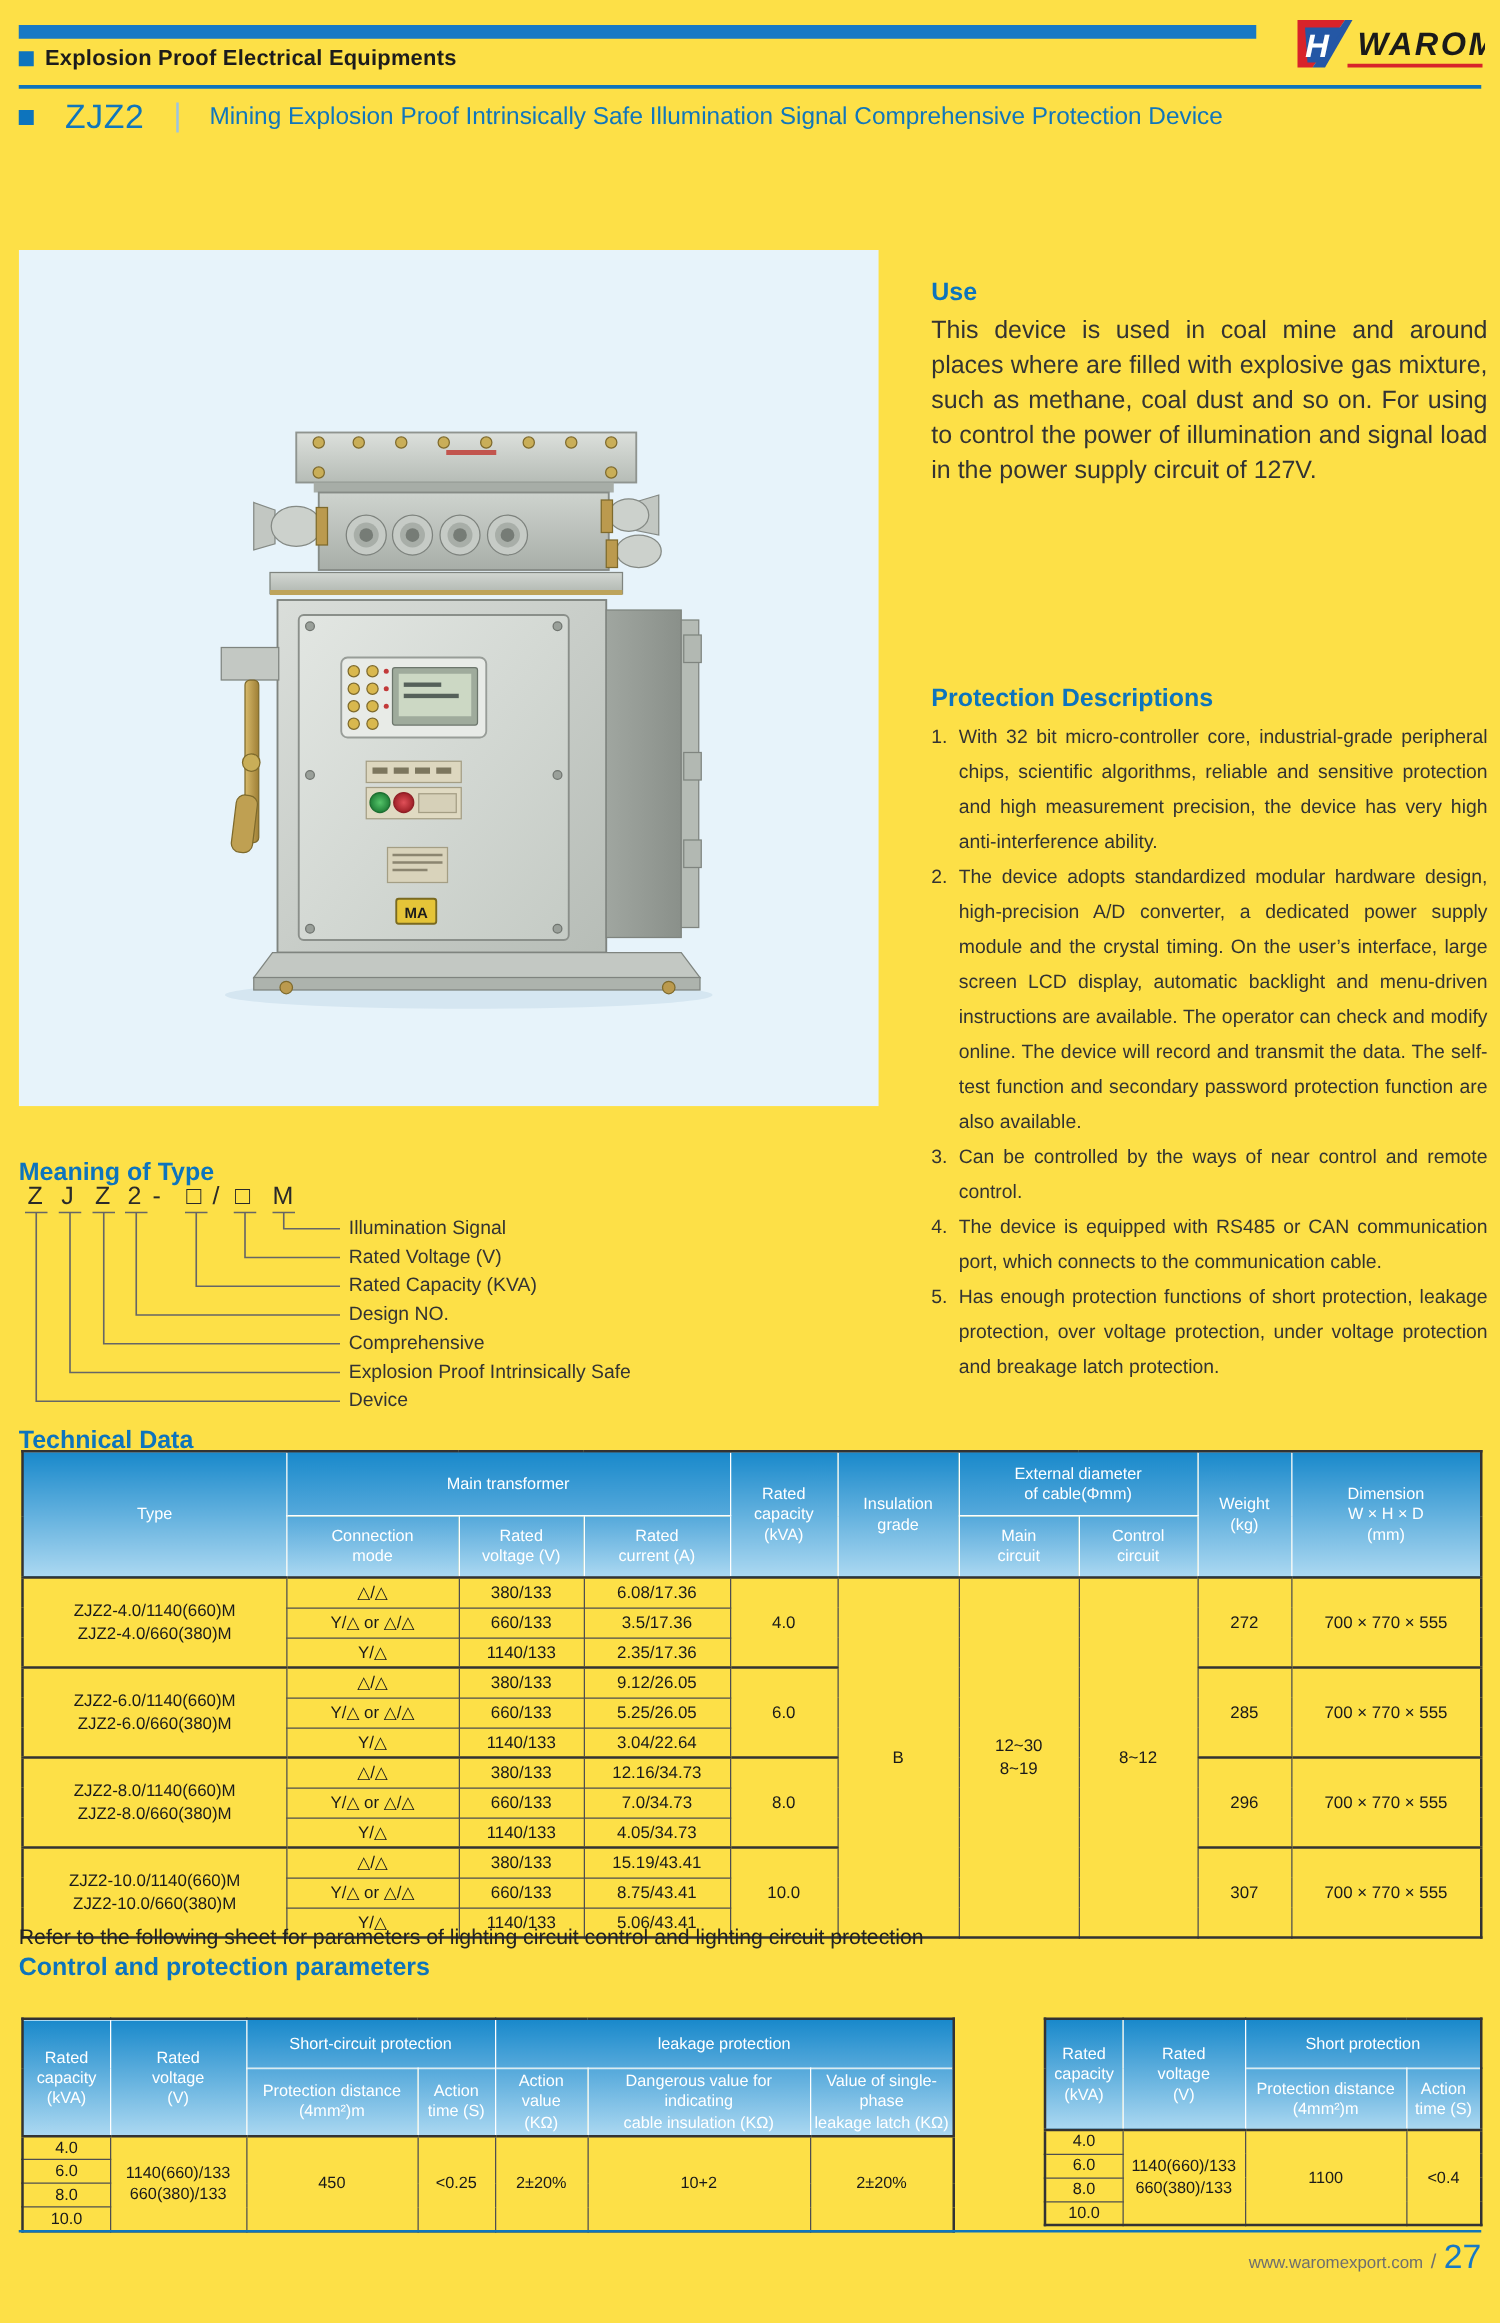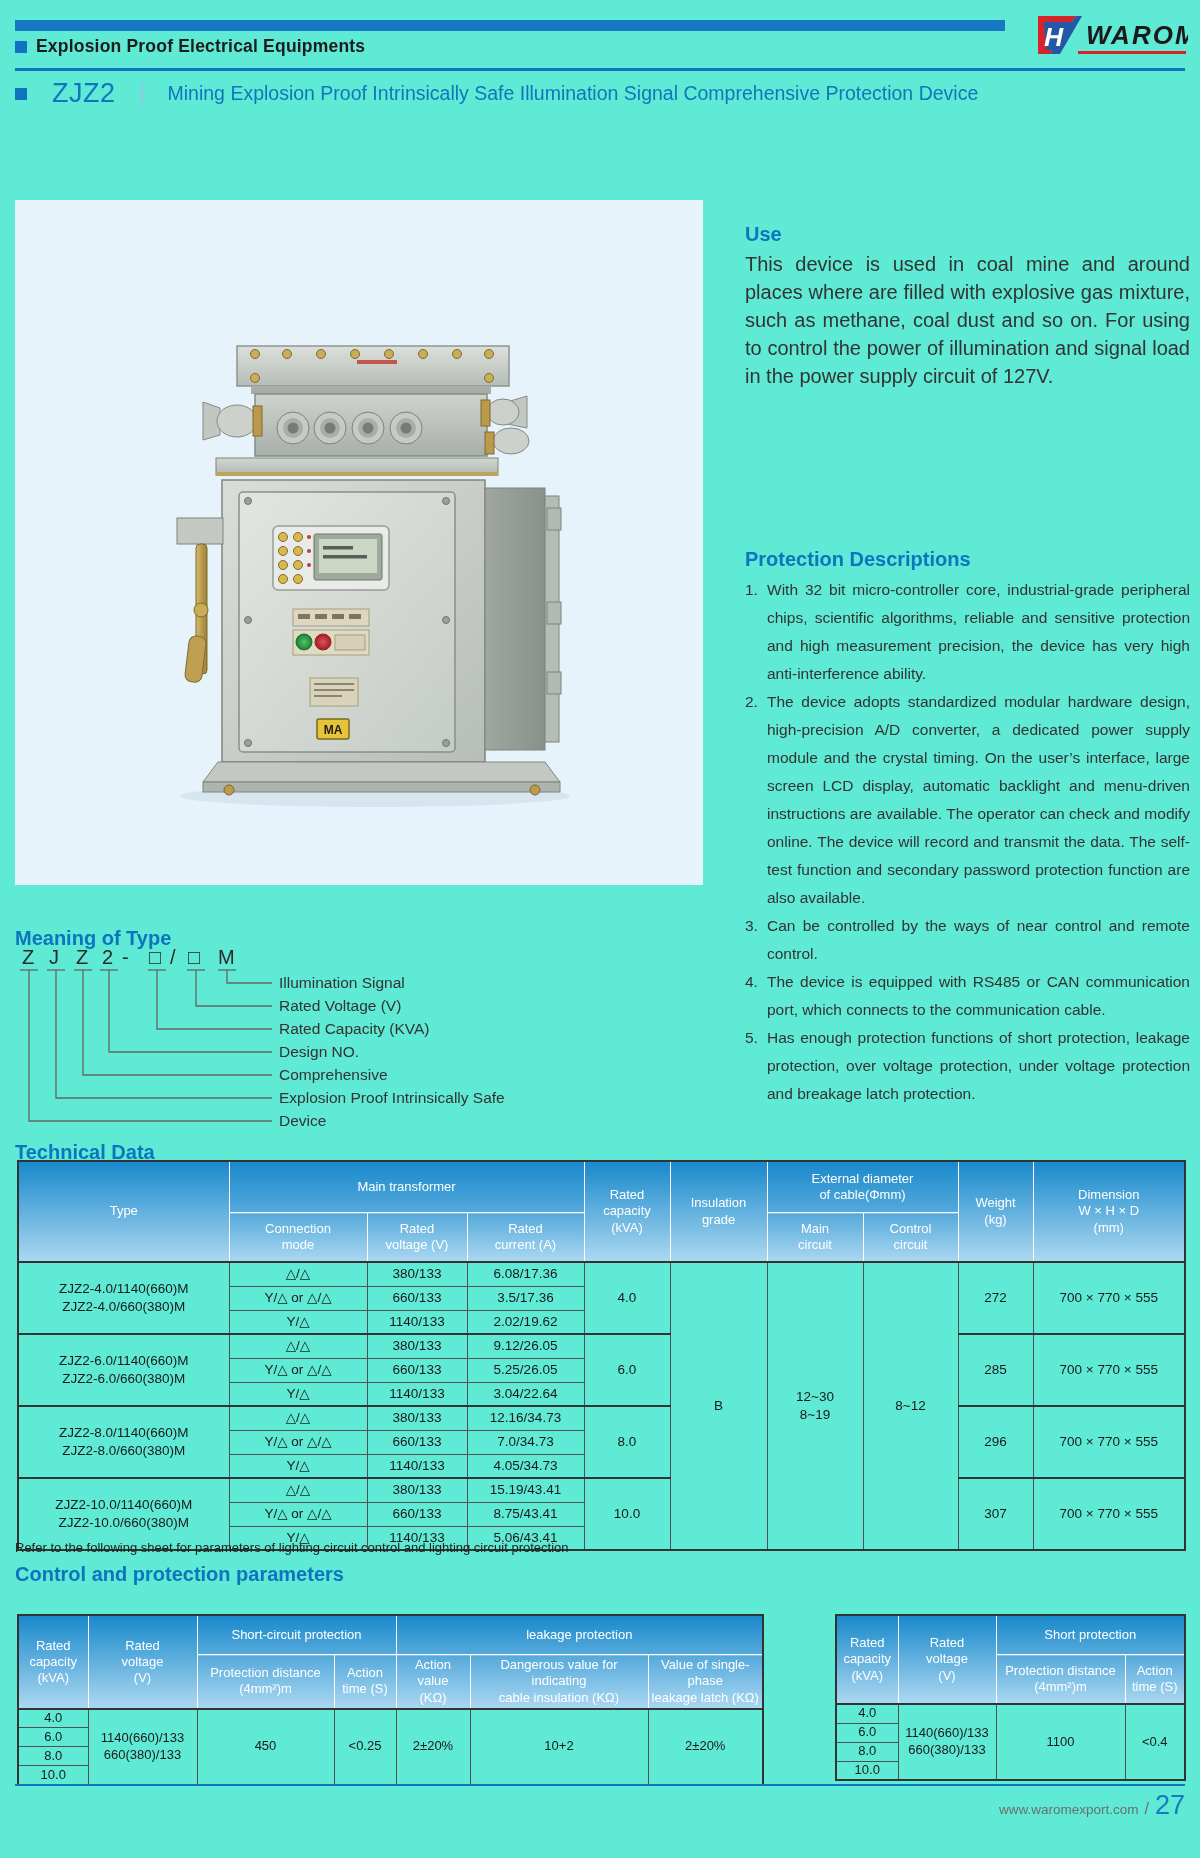--- a/index.html
+++ b/index.html
@@ -1,16 +1,16 @@
 <!DOCTYPE html>
 <html><head>
 <meta charset="utf-8">
 <style>
   html,body{margin:0;padding:0;background:#fff;}
-  .page{position:relative;width:1200px;height:1858px;background:#5eead4;overflow:hidden;
+  .page{position:relative;width:1200px;height:1858px;background:#fde047;overflow:hidden;
         font-family:"Liberation Sans","DejaVu Sans",sans-serif;color:#222;}
   .abs{position:absolute;}
 
   
   .topbar{left:15px;top:20px;width:990px;height:11px;background:#1779c5;}
   .head-row{left:15px;top:36px;display:flex;align-items:center;gap:9px;}
   .sq{width:12px;height:12px;background:#0d74bd;flex:0 0 auto;}
   .head-cat{font-size:17.5px;font-weight:bold;color:#1c1c1c;letter-spacing:.2px;}
   .rule{left:15px;top:68px;width:1170px;height:3px;background:#0d74bd;}
   .logo{left:1030px;top:12px;}
@@ -54,21 +54,21 @@
       font-size:13.5px;color:#1a1a1a;padding:0 2px;line-height:1.3;}
   .dtable tbody tr.gs td{border-top:2px solid #333;}
   .pre{white-space:pre-line;}
 
   .main-table{left:17px;top:1160px;}
   .main-table thead tr.h1 th{height:46px;}
   .main-table thead tr.h2 th{height:44px;}
   .main-table tbody tr{height:24px;}
 
   .cp-h{left:15px;top:1552px;}
-  .cp-intro{left:15px;top:1540px;font-size:13px;color:#222;}
+  .cp-intro{left:15px;top:1540px;font-size:17px;color:#222;}
   .bot-table thead tr.h1 th{height:34px;}
   .bot-table thead tr.h2 th{height:44px;}
   .bot-table tbody tr{height:19px;}
   .bot-table tbody td{font-size:13px;}
   .left-table{left:17px;top:1614px;}
   .sp-intro{left:835px;top:1554px;width:349px;font-size:15px;line-height:24px;text-align:justify;color:#222;}
   .right-table{left:835px;top:1614px;}
 
   
   .foot-line{left:15px;top:1784px;width:1170px;height:2px;background:#1076bc;}
@@ -401,21 +401,21 @@
         <td rowspan="3">700 × 770 × 555</td>
       </tr>
       <tr>
         <td>Y/△ or △/△</td>
         <td>660/133</td>
         <td>3.5/17.36</td>
       </tr>
       <tr>
         <td>Y/△</td>
         <td>1140/133</td>
-        <td>2.02/19.62</td>
+        <td>2.35/17.36</td>
       </tr>
       <tr class="gs">
         <td rowspan="3" class="pre">ZJZ2-6.0/1140(660)M
 ZJZ2-6.0/660(380)M</td>
         <td>△/△</td>
         <td>380/133</td>
         <td>9.12/26.05</td>
         <td rowspan="3">6.0</td>
         <td rowspan="3">285</td>
         <td rowspan="3">700 × 770 × 555</td>

